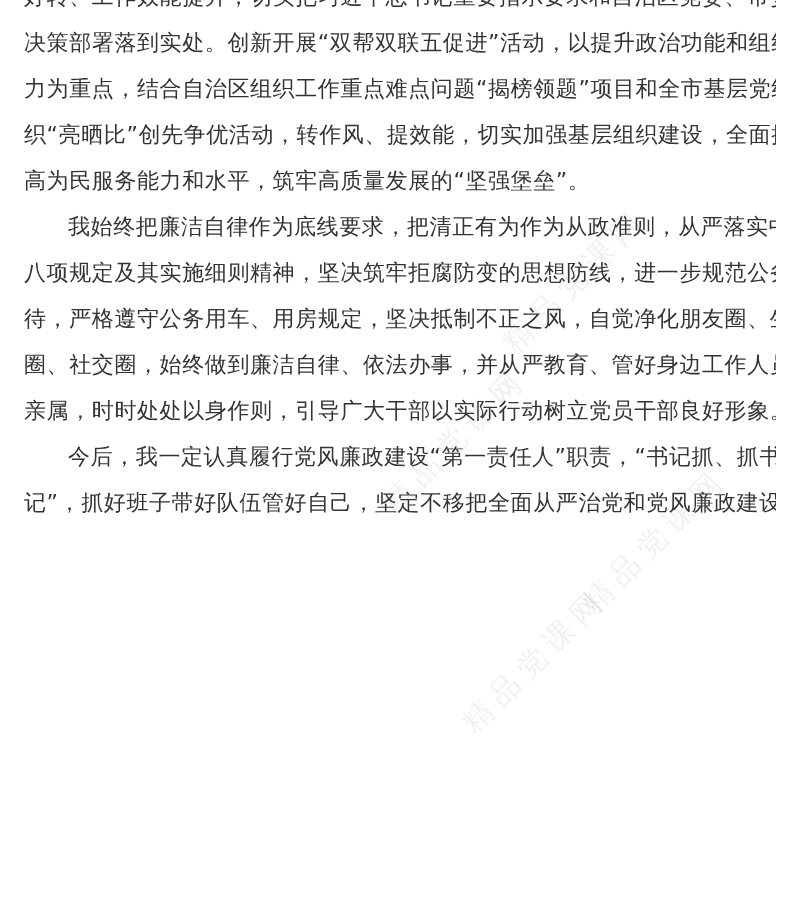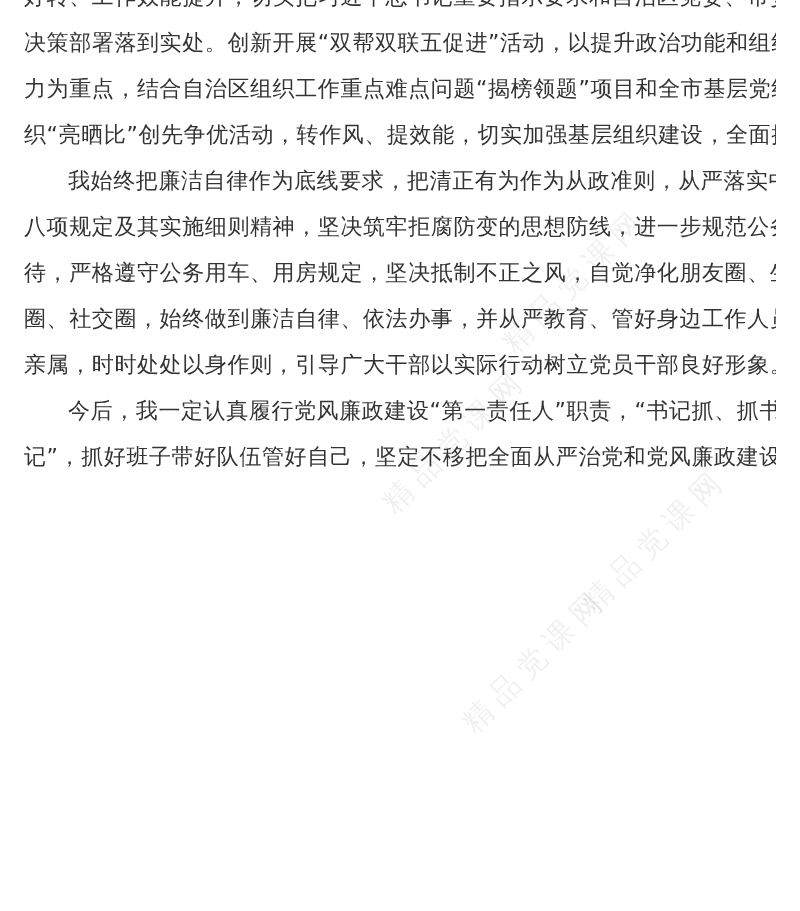--- a/index.html
+++ b/index.html
@@ -19,20 +19,21 @@
 <div class="watermark" style="left:480px; top:260px;">精品党课网</div>
 <div class="watermark" style="left:360px; top:420px;">精品党课网</div>
 <div class="watermark" style="left:560px; top:520px;">精品党课网</div>
 <div class="watermark" style="left:440px; top:640px;">精品党课网</div>
 
 <div class="page">
   <div class="line">好转、工作效能提升，切实把习近平总书记重要指示要求和自治区党委、市委的</div>
   <div class="line">决策部署落到实处。创新开展“双帮双联五促进”活动，以提升政治功能和组织</div>
   <div class="line">力为重点，结合自治区组织工作重点难点问题“揭榜领题”项目和全市基层党组</div>
   <div class="line">织“亮晒比”创先争优活动，转作风、提效能，切实加强基层组织建设，全面提</div>
+  <div class="line">高为民服务能力和水平，筑牢高质量发展的“坚强堡垒”。</div>
   <div class="line indent">我始终把廉洁自律作为底线要求，把清正有为作为从政准则，从严落实中央</div>
   <div class="line">八项规定及其实施细则精神，坚决筑牢拒腐防变的思想防线，进一步规范公务接</div>
   <div class="line">待，严格遵守公务用车、用房规定，坚决抵制不正之风，自觉净化朋友圈、生活</div>
   <div class="line">圈、社交圈，始终做到廉洁自律、依法办事，并从严教育、管好身边工作人员和</div>
   <div class="line">亲属，时时处处以身作则，引导广大干部以实际行动树立党员干部良好形象。</div>
   <div class="line indent">今后，我一定认真履行党风廉政建设“第一责任人”职责，“书记抓、抓书</div>
   <div class="line">记”，抓好班子带好队伍管好自己，坚定不移把全面从严治党和党风廉政建设引</div>
 </div>
 
 </body></html>

